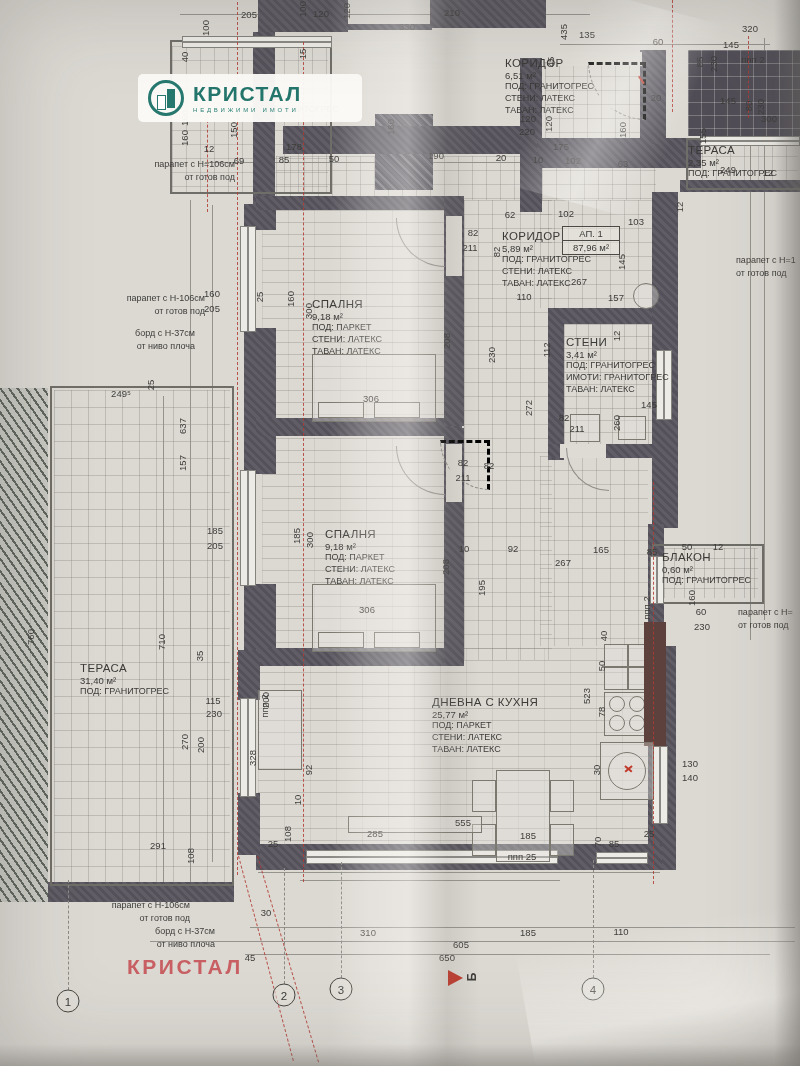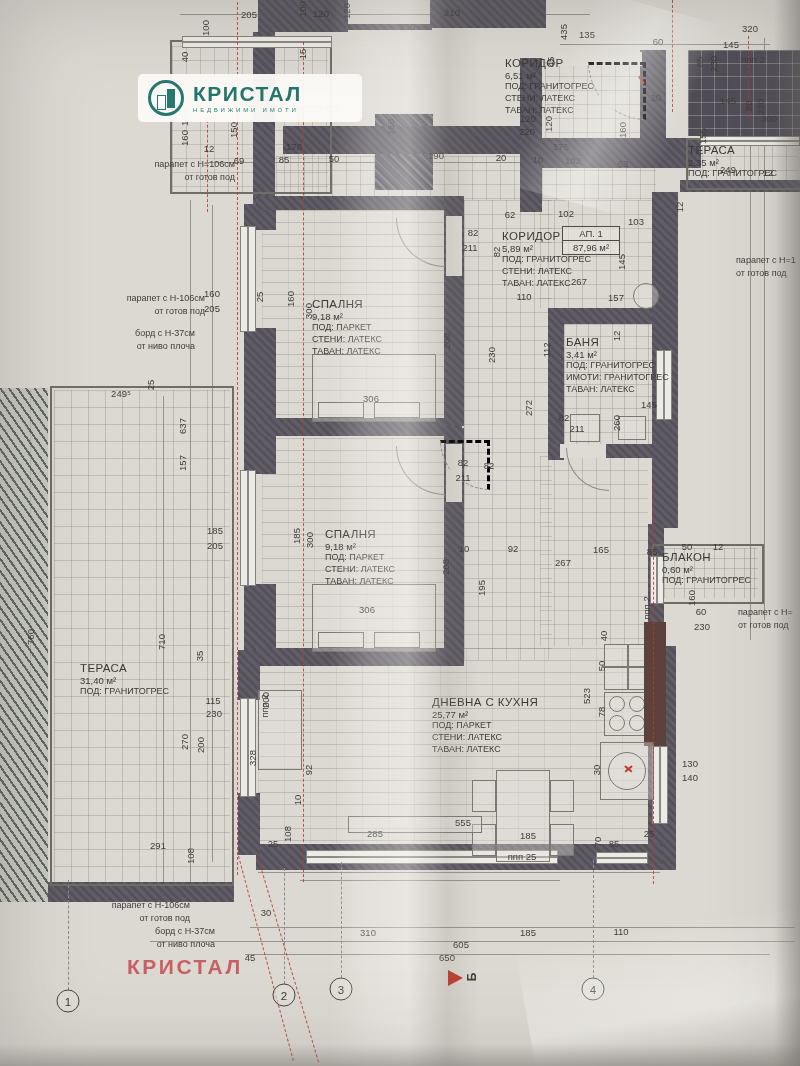--- a/index.html
+++ b/index.html
@@ -391,21 +391,21 @@
         <div class="pr">ТАВАН: ЛАТЕКС</div>
       </div>
       <div class="rlabel" style="left: 312px; top: 298px;">
         <div class="nm">СПАЛНЯ</div>
         <div class="ar">9,18 м²</div>
         <div class="pr">ПОД: ПАРКЕТ</div>
         <div class="pr">СТЕНИ: ЛАТЕКС</div>
         <div class="pr">ТАВАН: ЛАТЕКС</div>
       </div>
       <div class="rlabel" style="left: 566px; top: 336px;">
-        <div class="nm">БАНЯ</div>
+        <div class="nm">СТЕНИ</div>
         <div class="ar">3,41 м²</div>
         <div class="pr">ПОД: ГРАНИТОГРЕС</div>
         <div class="pr">ИМОТИ: ГРАНИТОГРЕС</div>
         <div class="pr">ТАВАН: ЛАТЕКС</div>
       </div>
       <div class="rlabel" style="left: 325px; top: 528px;">
         <div class="nm">СПАЛНЯ</div>
         <div class="ar">9,18 м²</div>
         <div class="pr">ПОД: ПАРКЕТ</div>
         <div class="pr">СТЕНИ: ЛАТЕКС</div>

